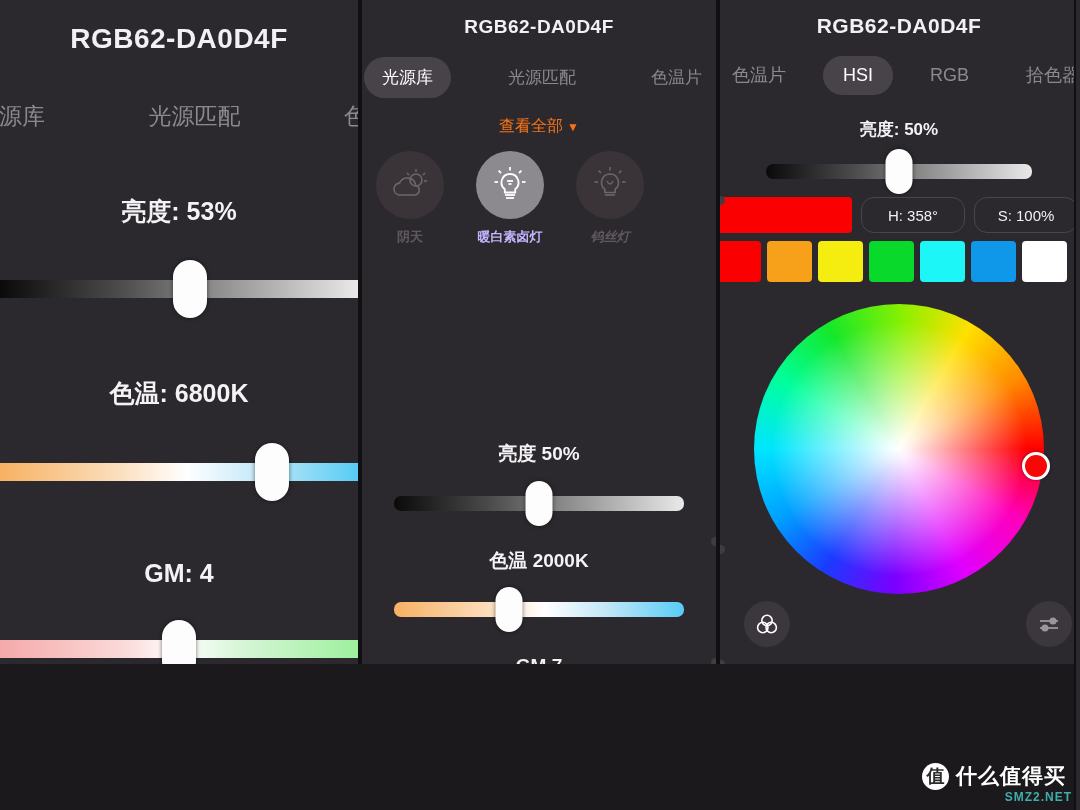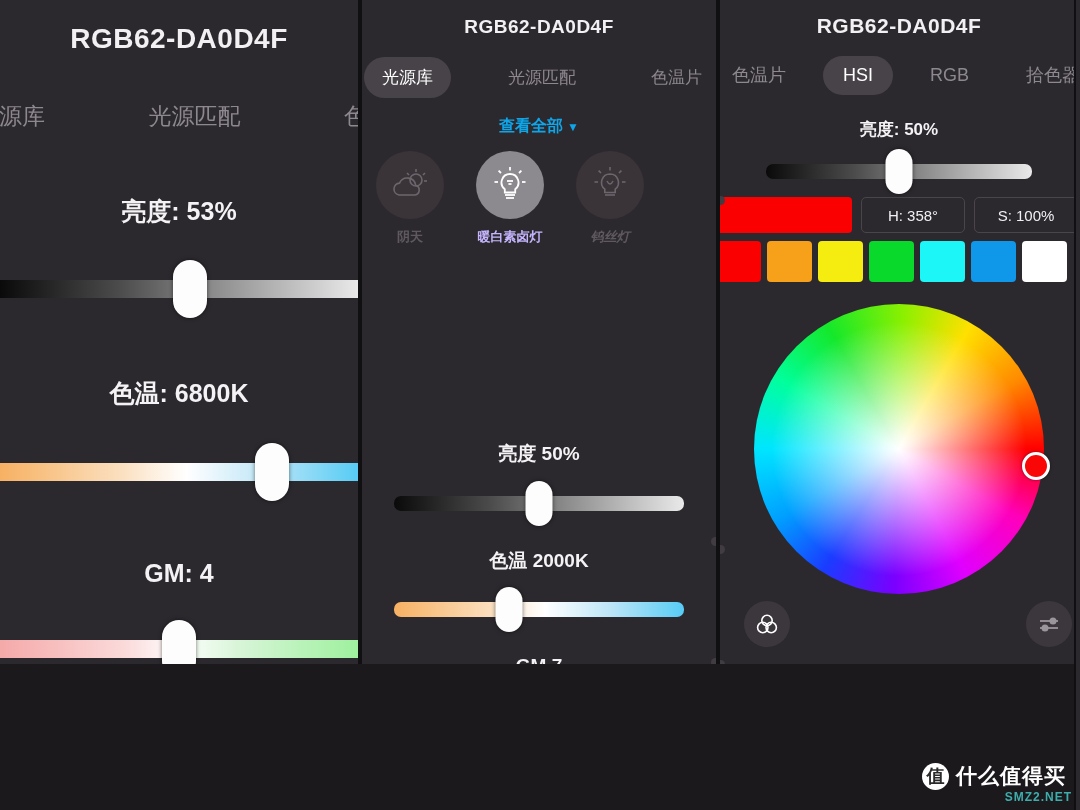--- a/index.html
+++ b/index.html
@@ -73,23 +73,23 @@
   .p3 .tabs { margin-top: 16px; justify-content: space-between; padding: 0 4px; }
   .p3 .tab { font-size: 18px; padding: 9px 20px; }
   .p3 .tab:nth-child(1) { margin-left: -12px; }
   .p3 .tab:nth-child(4) { margin-right: -26px; }
 
   
   .view-all {
     margin-top: 18px;
     width: 100%;
     text-align: center;
-    color: #0ea5e9;
+    color: #f97316;
     font-size: 16px;
-    font-weight: 700;
+    font-weight: 400;
   }
   .view-all .caret { font-size: 12px; margin-left: 4px; }
 
   
   .presets {
     margin-top: 14px;
     display: flex;
     justify-content: flex-start;
     padding: 0 10px;
   }
@@ -172,21 +172,21 @@
   }
   .color-preview {
     width: 136px; height: 36px;
     border-radius: 4px;
     margin-left: -4px;
   }
   .val-box {
     height: 36px;
     min-width: 104px;
     border: 1px solid #4a454b;
-    border-radius: 5px;
+    border-radius: 13px;
     color: #f1eff2;
     font-size: 15px;
     display: flex; align-items: center; justify-content: center;
     white-space: nowrap;
   }
   .val-box:last-child { margin-right: -20px; }
 
   .swatches {
     display: flex;
     gap: 6px;

